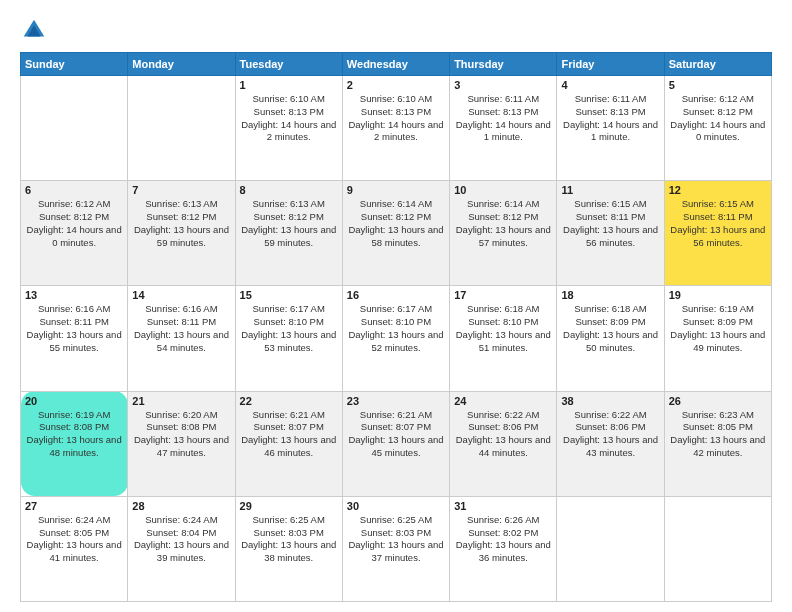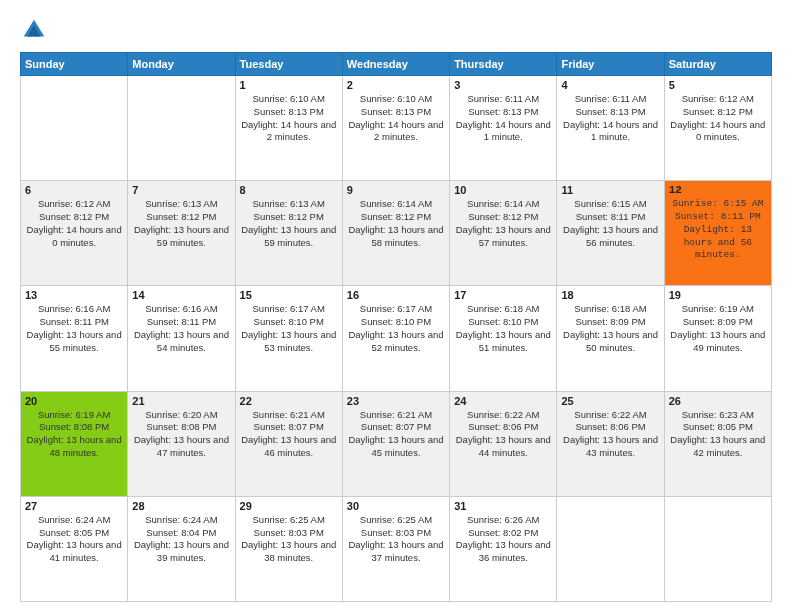--- a/index.html
+++ b/index.html
@@ -196,21 +196,21 @@
             <div class="cell-info" style="white-space: pre-line;">Sunrise: 6:14 AM
 Sunset: 8:12 PM
 Daylight: 13 hours and 57 minutes.</div>
           </td>
           <td style="background: rgb(240, 240, 240);">
             <div class="cell-day">11</div>
             <div class="cell-info" style="white-space: pre-line;">Sunrise: 6:15 AM
 Sunset: 8:11 PM
 Daylight: 13 hours and 56 minutes.</div>
           </td>
-          <td style="background: #f97316; font-family: Liberation Mono, monospace;">
+          <td style="background: #fde047;">
             <div class="cell-day">12</div>
             <div class="cell-info" style="white-space: pre-line;">Sunrise: 6:15 AM
 Sunset: 8:11 PM
 Daylight: 13 hours and 56 minutes.</div>
           </td>
         </tr>
         <tr>
           <td>
             <div class="cell-day">13</div>
             <div class="cell-info" style="white-space: pre-line;">Sunrise: 6:16 AM
@@ -248,21 +248,21 @@
 Daylight: 13 hours and 50 minutes.</div>
           </td>
           <td>
             <div class="cell-day">19</div>
             <div class="cell-info" style="white-space: pre-line;">Sunrise: 6:19 AM
 Sunset: 8:09 PM
 Daylight: 13 hours and 49 minutes.</div>
           </td>
         </tr>
         <tr>
-          <td style="background: #84cc16;">
+          <td style="background: #5eead4; border-radius: 14px;">
             <div class="cell-day">20</div>
             <div class="cell-info" style="white-space: pre-line;">Sunrise: 6:19 AM
 Sunset: 8:08 PM
 Daylight: 13 hours and 48 minutes.</div>
           </td>
           <td style="background: rgb(240, 240, 240);">
             <div class="cell-day">21</div>
             <div class="cell-info" style="white-space: pre-line;">Sunrise: 6:20 AM
 Sunset: 8:08 PM
 Daylight: 13 hours and 47 minutes.</div>
@@ -279,21 +279,21 @@
 Sunset: 8:07 PM
 Daylight: 13 hours and 45 minutes.</div>
           </td>
           <td style="background: rgb(240, 240, 240);">
             <div class="cell-day">24</div>
             <div class="cell-info" style="white-space: pre-line;">Sunrise: 6:22 AM
 Sunset: 8:06 PM
 Daylight: 13 hours and 44 minutes.</div>
           </td>
           <td style="background: rgb(240, 240, 240);">
-            <div class="cell-day">25</div>
+            <div class="cell-day">38</div>
             <div class="cell-info" style="white-space: pre-line;">Sunrise: 6:22 AM
 Sunset: 8:06 PM
 Daylight: 13 hours and 43 minutes.</div>
           </td>
           <td style="background: rgb(240, 240, 240);">
             <div class="cell-day">26</div>
             <div class="cell-info" style="white-space: pre-line;">Sunrise: 6:23 AM
 Sunset: 8:05 PM
 Daylight: 13 hours and 42 minutes.</div>
           </td>

